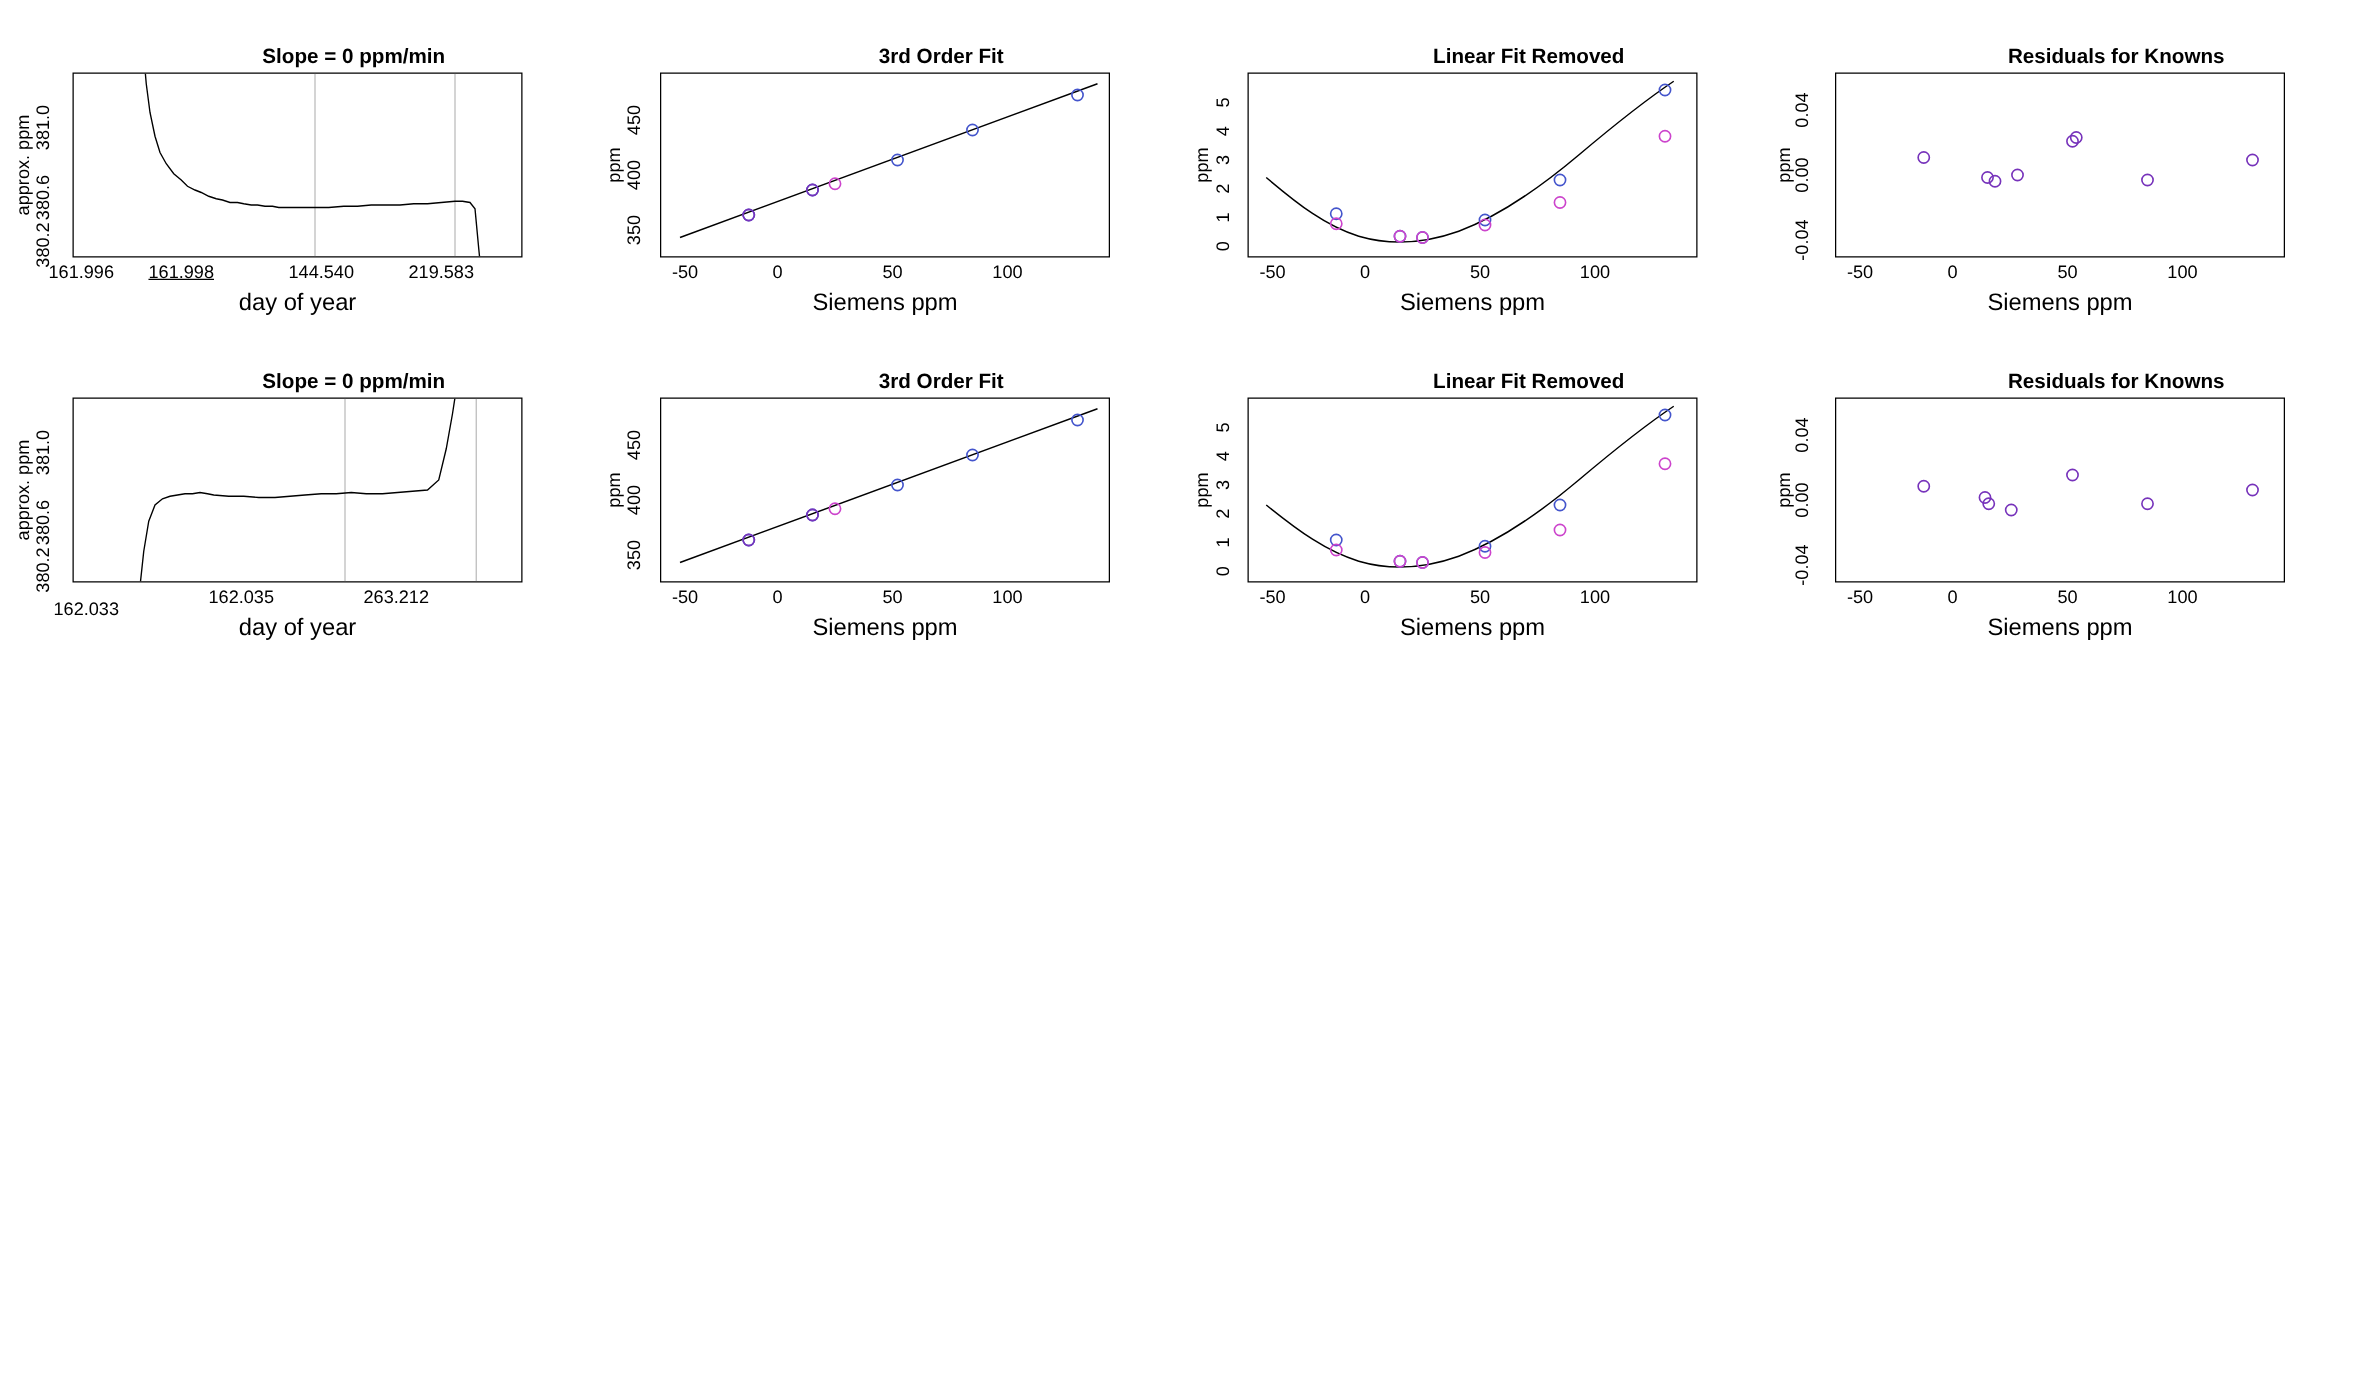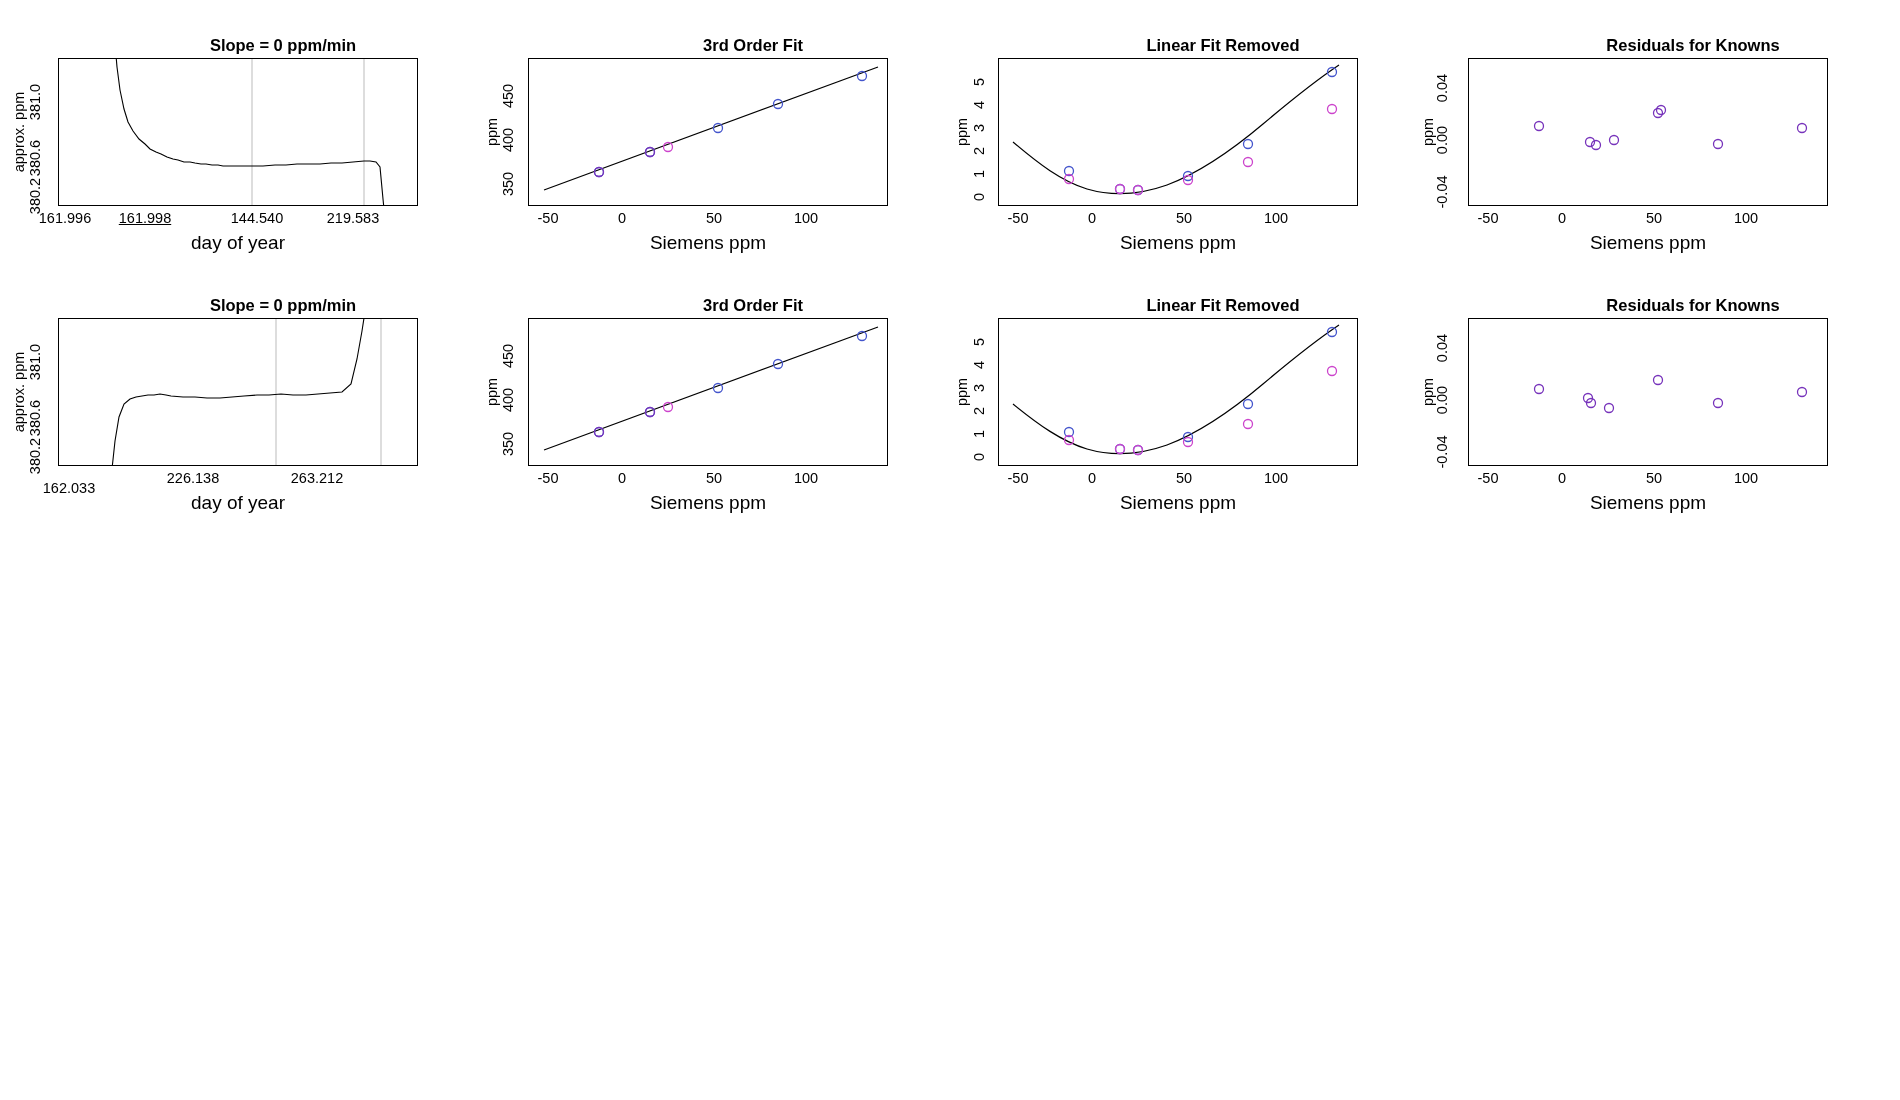--- a/index.html
+++ b/index.html
@@ -207,21 +207,21 @@
         <line x1="217" y1="0" x2="217" y2="146" stroke="#bbbbbb" stroke-width="1"></line>
         <line x1="322" y1="0" x2="322" y2="146" stroke="#bbbbbb" stroke-width="1"></line>
         <polyline fill="none" stroke="#000000" stroke-width="1.1" points="50,172 53,150 56,122 60,98 65,85 71,80 77,78 83,77 89,76 95,76 101,75 107,76 112,77 124,78 136,78 148,79 161,79 173,78 185,77 198,76 210,76 222,75 234,76 247,76 259,75 271,74 283,73 292,65 298,40 303,12 307,-14 310,-32"></polyline>
       </svg>
     </div>
     <div class="ylab" style="left:-24px; top:88px; width:86px;">approx. ppm</div>
     <div class="tick-y" style="left:10px; top:152px; width:50px;">380.2</div>
     <div class="tick-y" style="left:10px; top:114px; width:50px;">380.6</div>
     <div class="tick-y" style="left:10px; top:58px; width:50px;">381.0</div>
     <div class="tick-x" style="left:24px; top:174px; width:90px;margin-top:10px;">162.033</div>
-    <div class="tick-x" style="left:148px; top:174px; width:90px;">226.138</div>
+    <div class="tick-x" style="left:148px; top:174px; width:90px;">162.035</div>
     <div class="tick-x" style="left:272px; top:174px; width:90px;">263.212</div>
     <div class="axis-label" style="left:58px; top:196px; width:360px;">day of year</div>
   </div>
 
   <div class="panel" style="left:470px; top:296px; width:470px; height:210px;">
     <div class="panel-title">3rd Order Fit</div>
     <div class="plotbox" style="left:58px; top:22px; width:360px; height:148px;">
       <svg width="358" height="146" viewBox="0 0 358 146">
         <line x1="15" y1="131" x2="349" y2="8" stroke="#000000" stroke-width="1.2"></line>
         <g fill="none" stroke-width="1.3">

